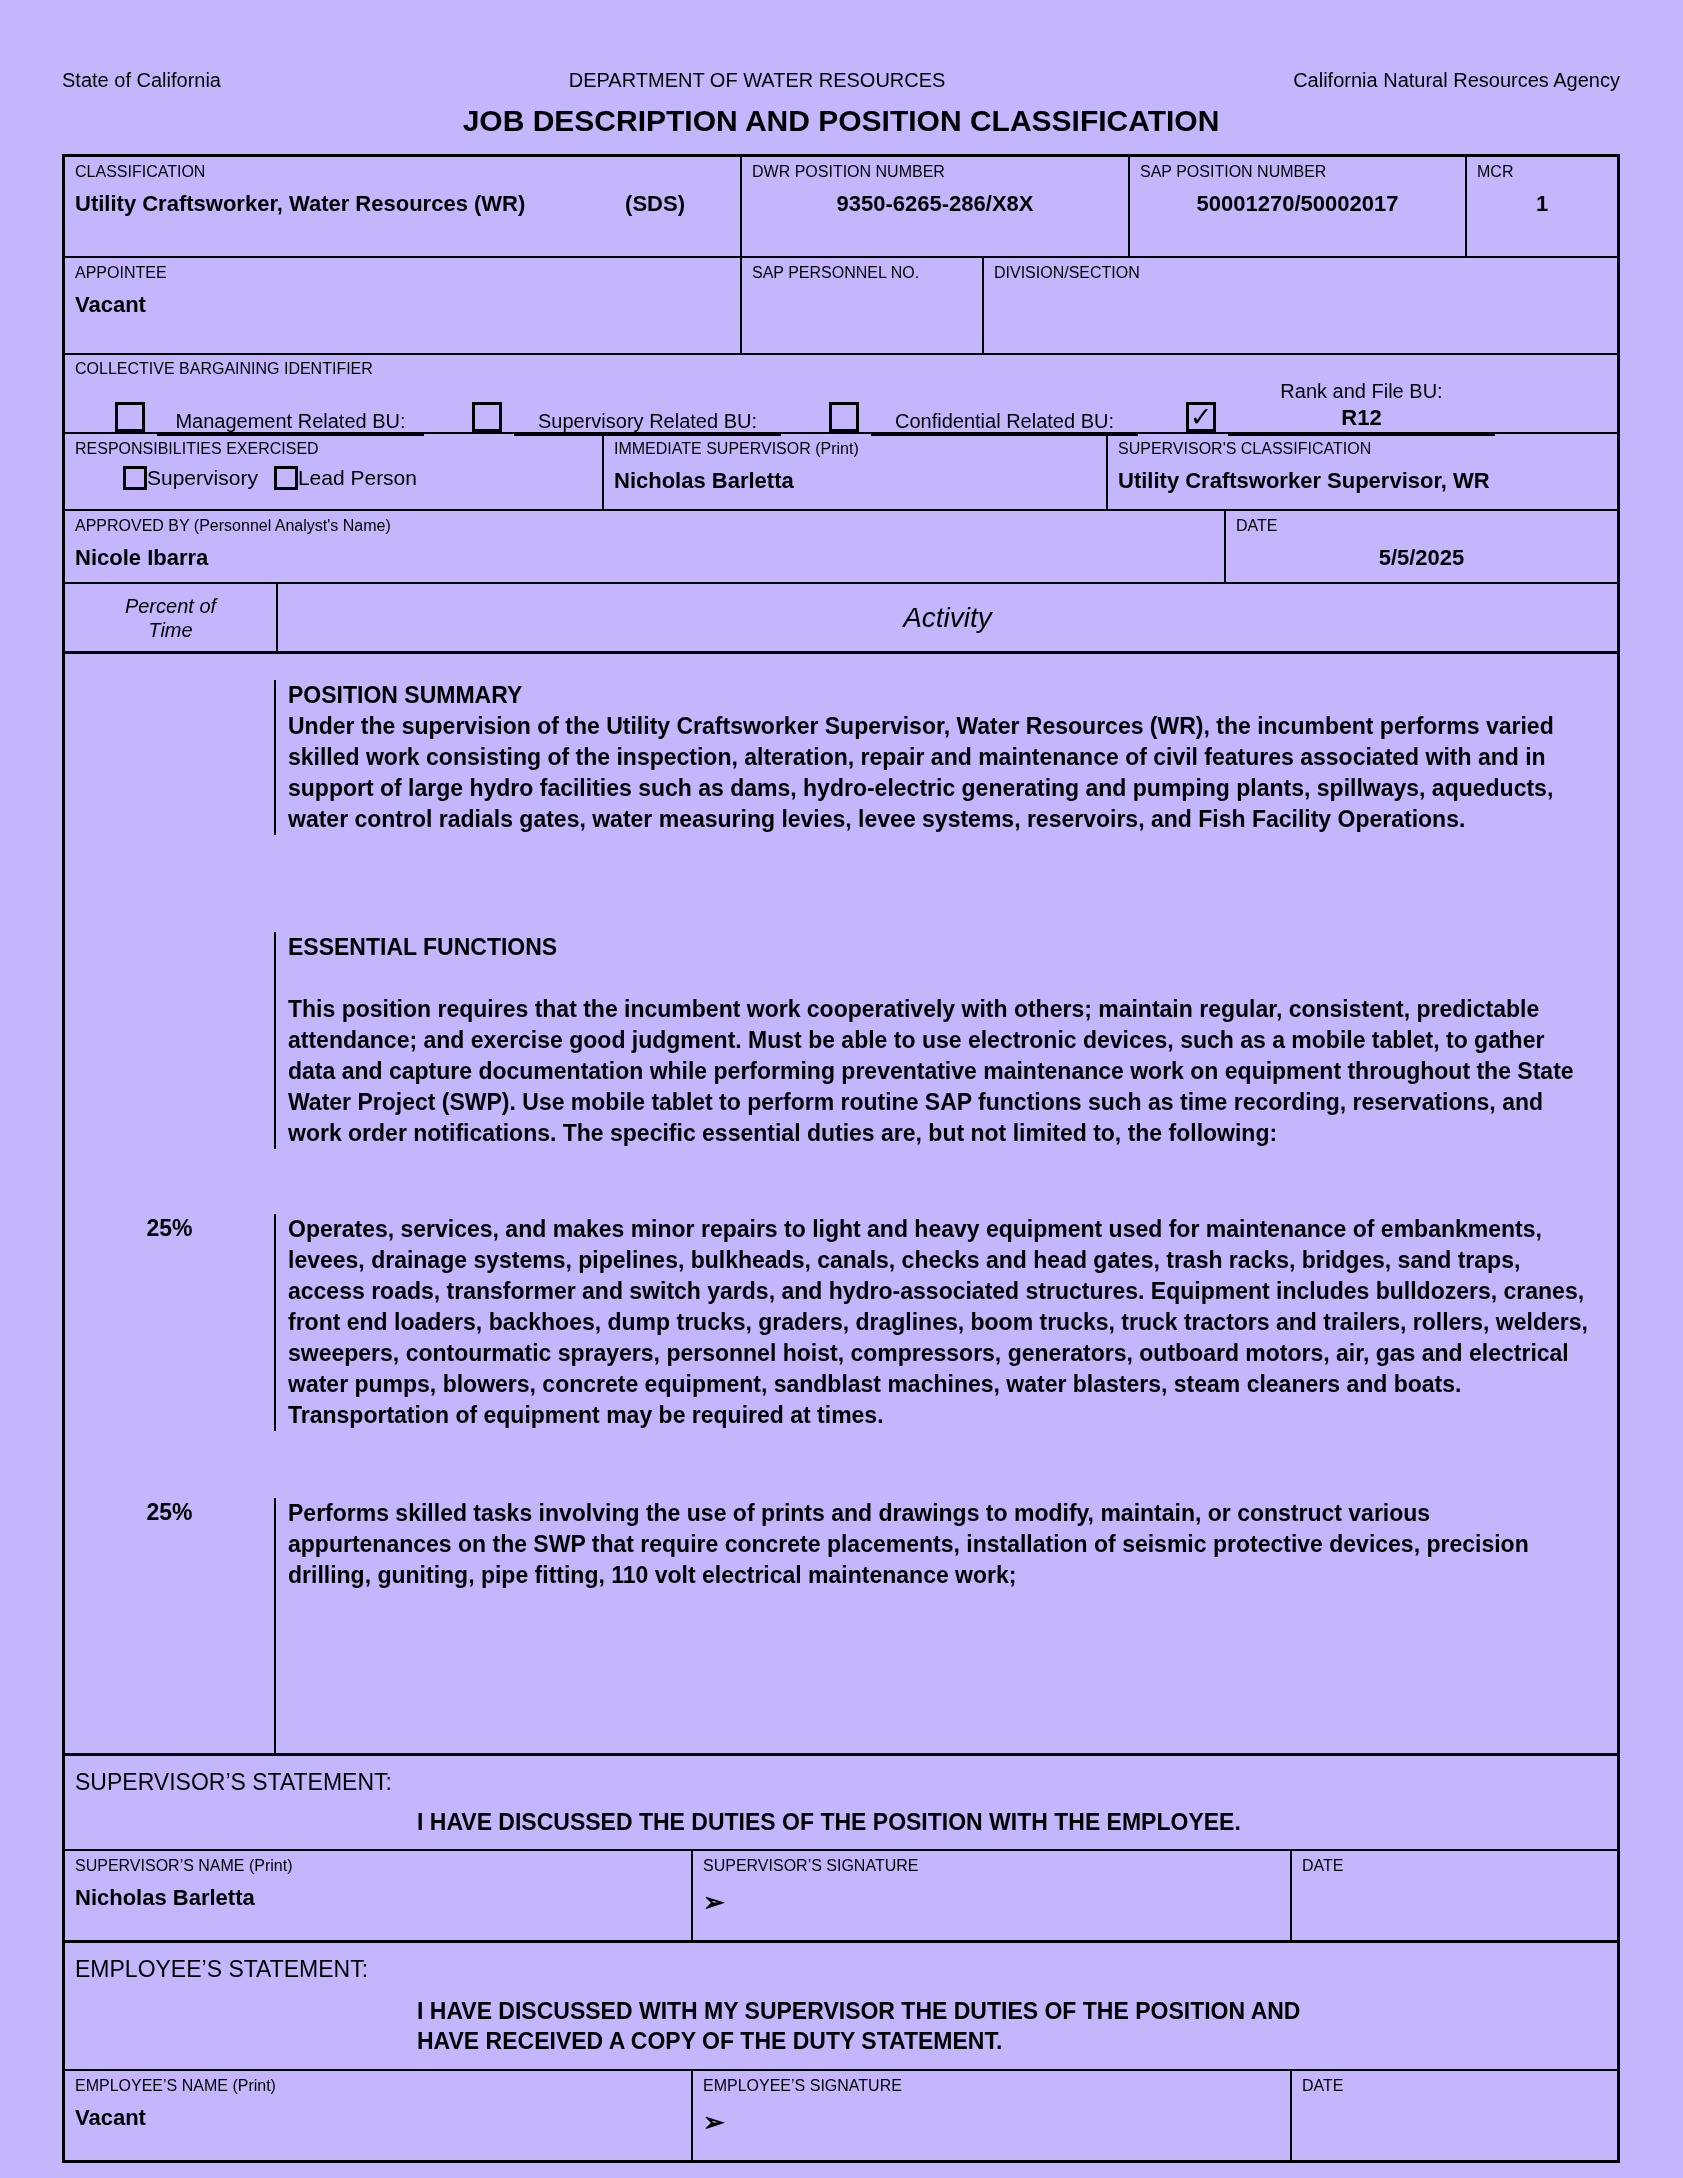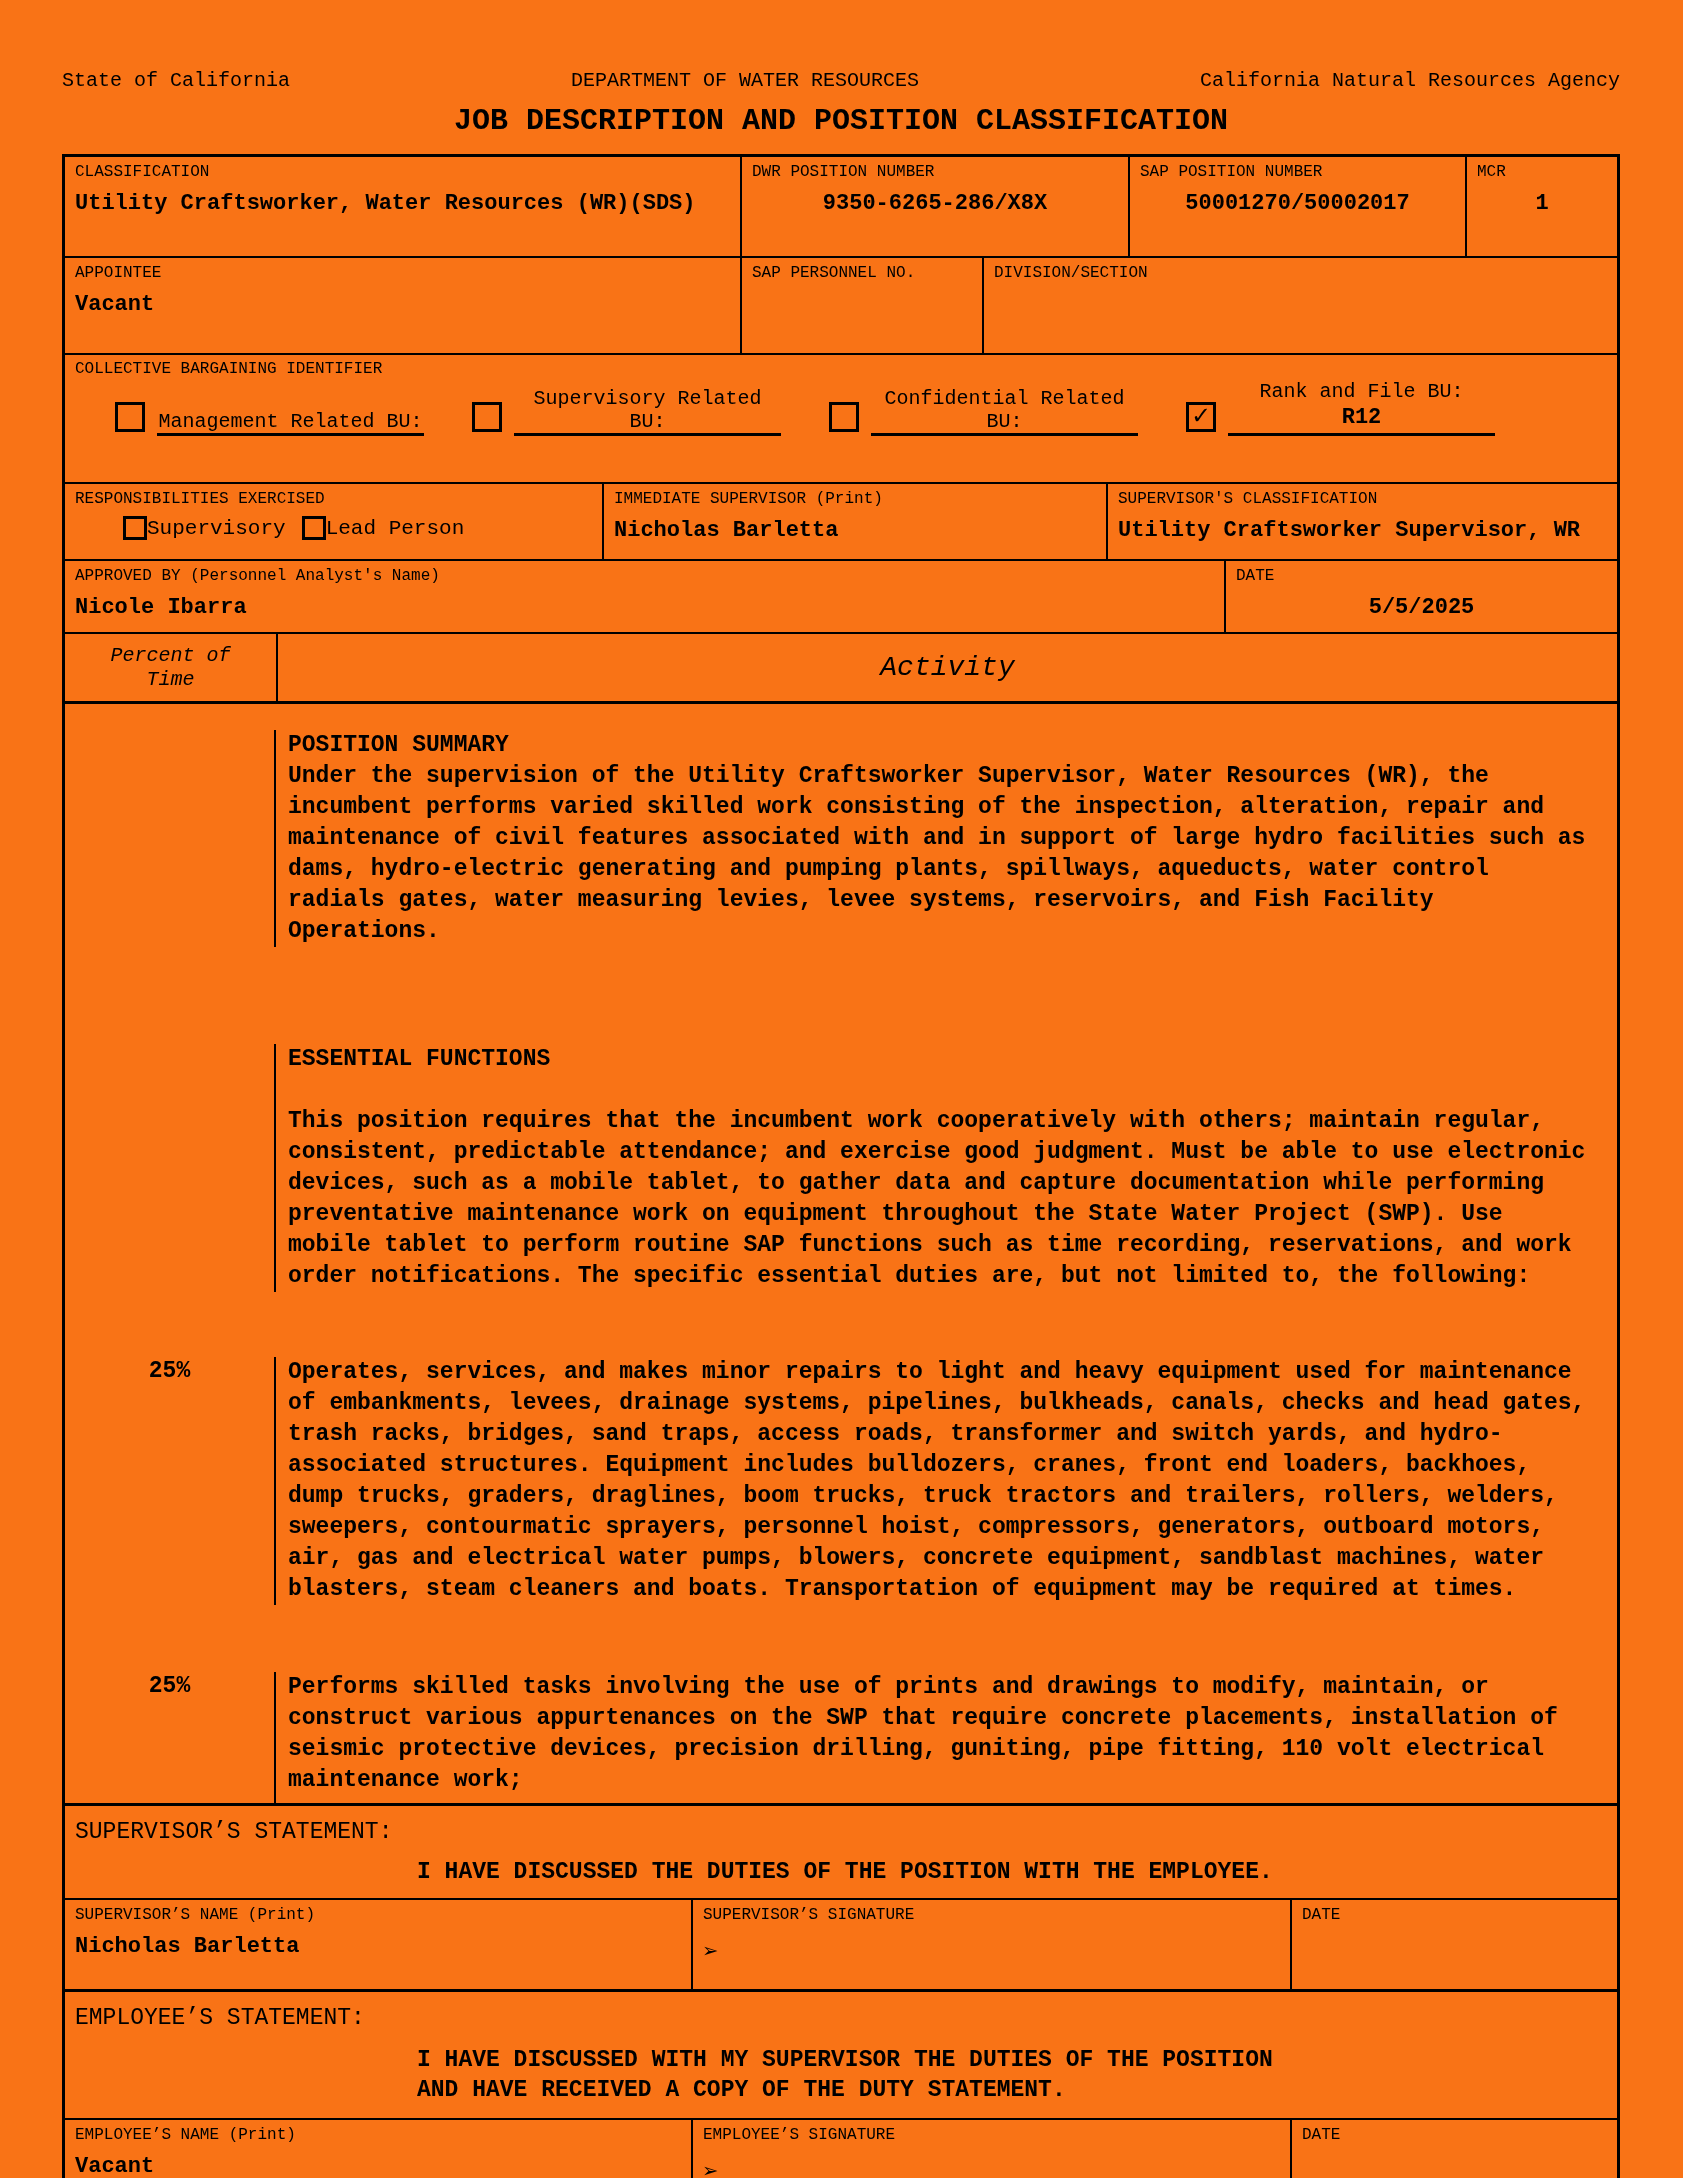--- a/index.html
+++ b/index.html
@@ -1,37 +1,37 @@
 <!DOCTYPE html>
 <html><head>
 <meta charset="utf-8">
 <style>
   html,body{margin:0;padding:0;background:#fff;}
-  .page{width:1683px;height:2178px;position:relative;background:#f97316;color:#000;
-        font-family:Liberation Mono, monospace;overflow:hidden;}
+  .page{width:1683px;height:2178px;position:relative;background:#c4b5fd;color:#000;
+        font-family:Liberation Sans, sans-serif;overflow:hidden;}
   .content{position:absolute;left:62px;top:69px;width:1558px;}
 
   .hdr{display:flex;justify-content:space-between;align-items:baseline;font-size:20px;}
   .title{text-align:center;font-size:30px;font-weight:bold;margin-top:12px;margin-bottom:16px;}
 
   .form{border:3px solid #000;}
   .row{display:grid;border-top:2px solid #000;}
   .row:first-child{border-top:none;}
   .cell{padding:6px 10px;box-sizing:border-box;overflow:hidden;}
   .cell + .cell{border-left:2px solid #000;}
   .lbl{font-size:16px;}
   .val{font-size:22px;font-weight:bold;margin-top:10px;white-space:nowrap;}
   .val-center{text-align:center;}
 
   .r1{grid-template-columns:675px 388px 337px auto;height:99px;}
   .r2{grid-template-columns:675px 242px auto;height:95px;}
   .class-val{display:flex;}
   .sds{margin-left:auto;margin-right:45px;}
 
-  .r3{display:block;height:129px;padding:5px 10px;box-sizing:border-box;}
+  .r3{display:block;height:79px;padding:5px 10px;box-sizing:border-box;}
   .bargain-row{display:flex;align-items:flex-end;padding-left:40px;gap:48px;margin-top:2px;}
   .bgroup{display:flex;align-items:flex-end;gap:12px;}
   .cb{width:30px;height:30px;border:3px solid #000;display:flex;align-items:center;
       justify-content:center;font-size:27px;line-height:1;margin-bottom:4px;box-sizing:border-box;}
   .bstack{width:267px;text-align:center;border-bottom:3px solid #000;}
   .blabel{display:block;font-size:20px;}
   .bval{min-height:30px;font-size:22px;font-weight:bold;line-height:30px;}
 
   .r4{grid-template-columns:537px 504px auto;height:75px;}
   .checkline{display:flex;align-items:center;gap:0;padding-left:48px;margin-top:8px;font-size:21px;}

